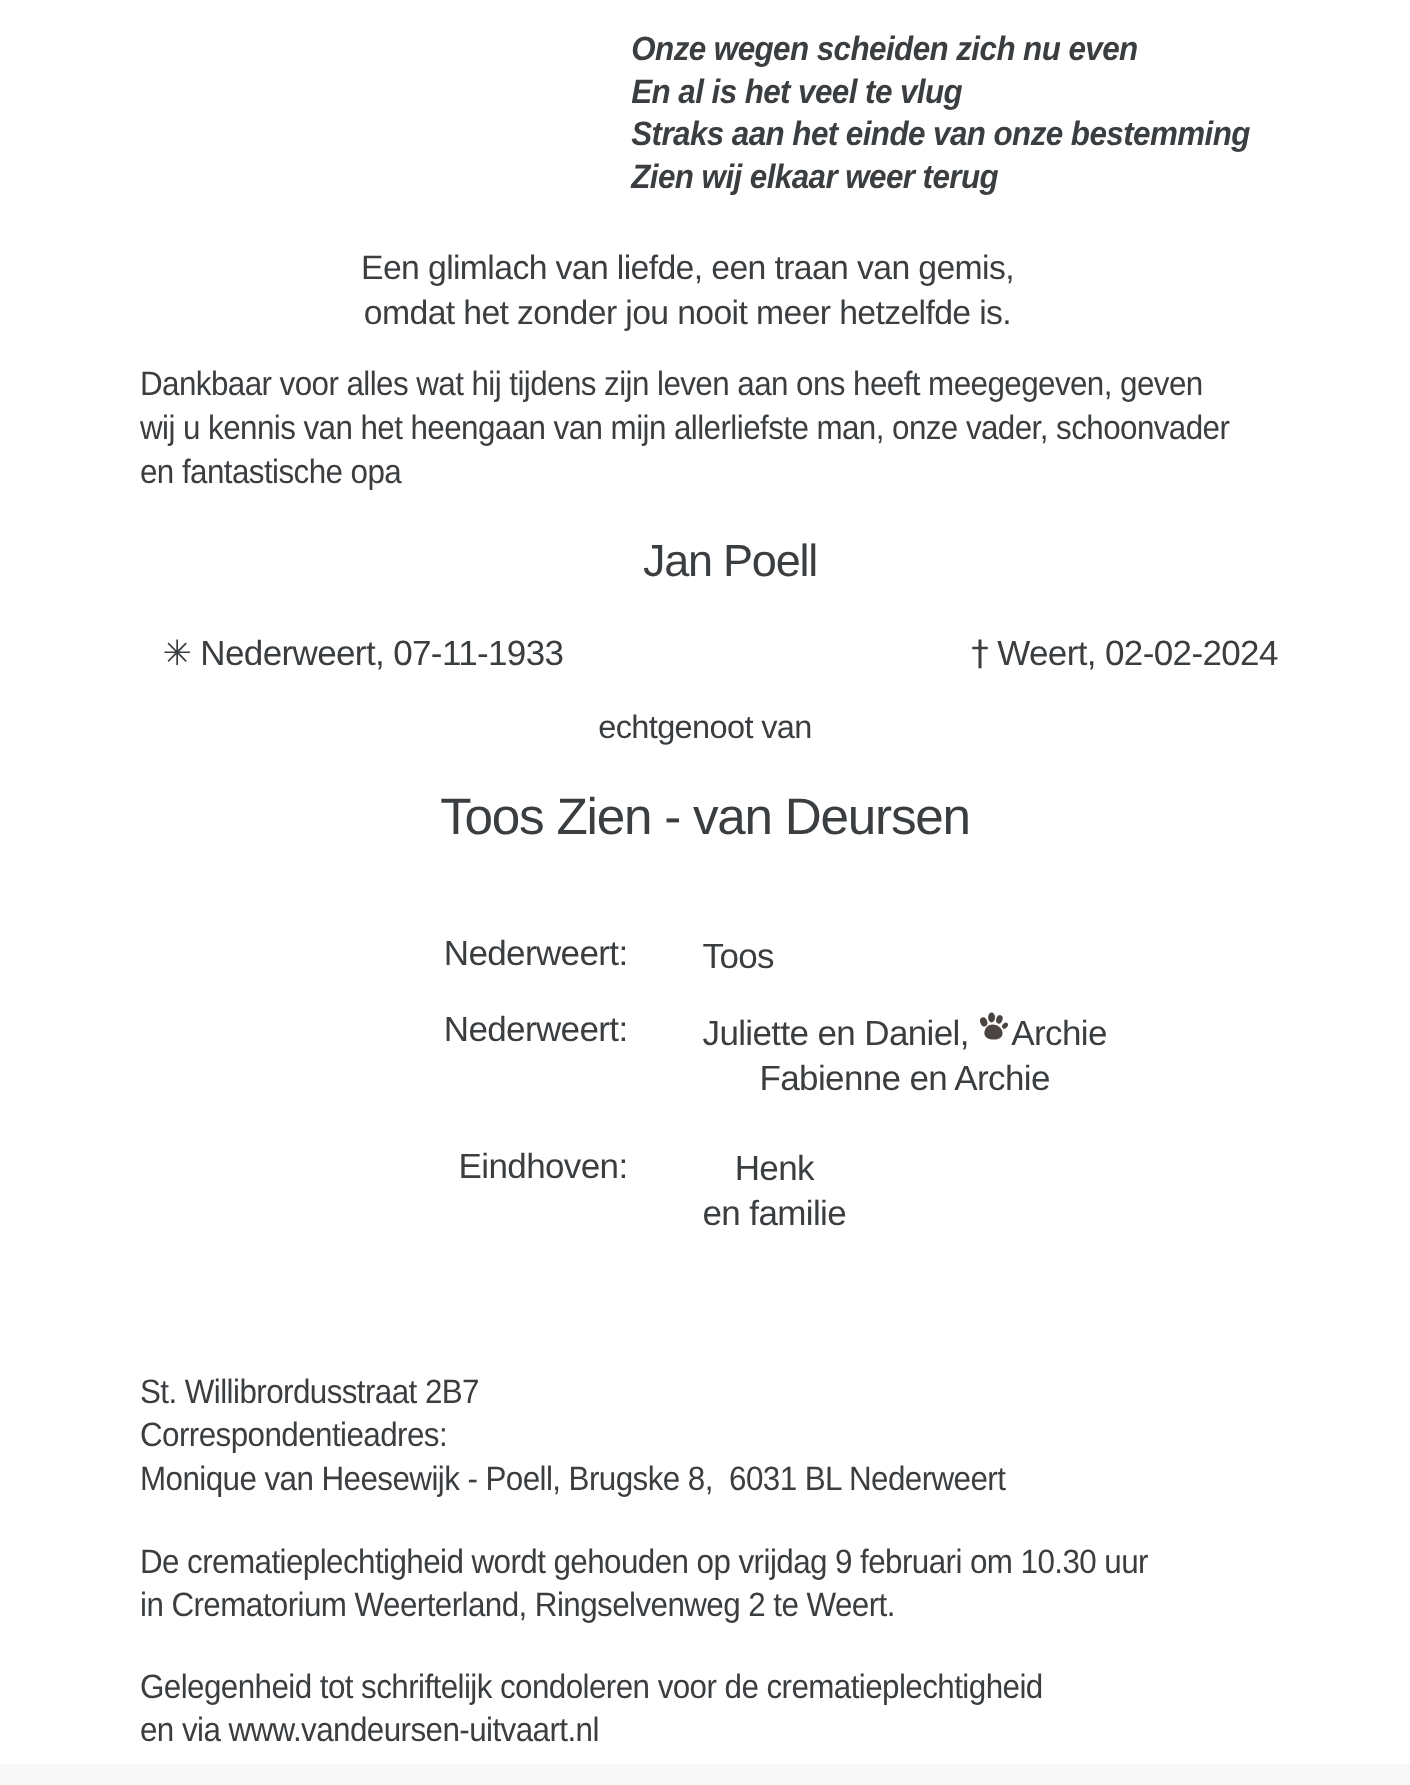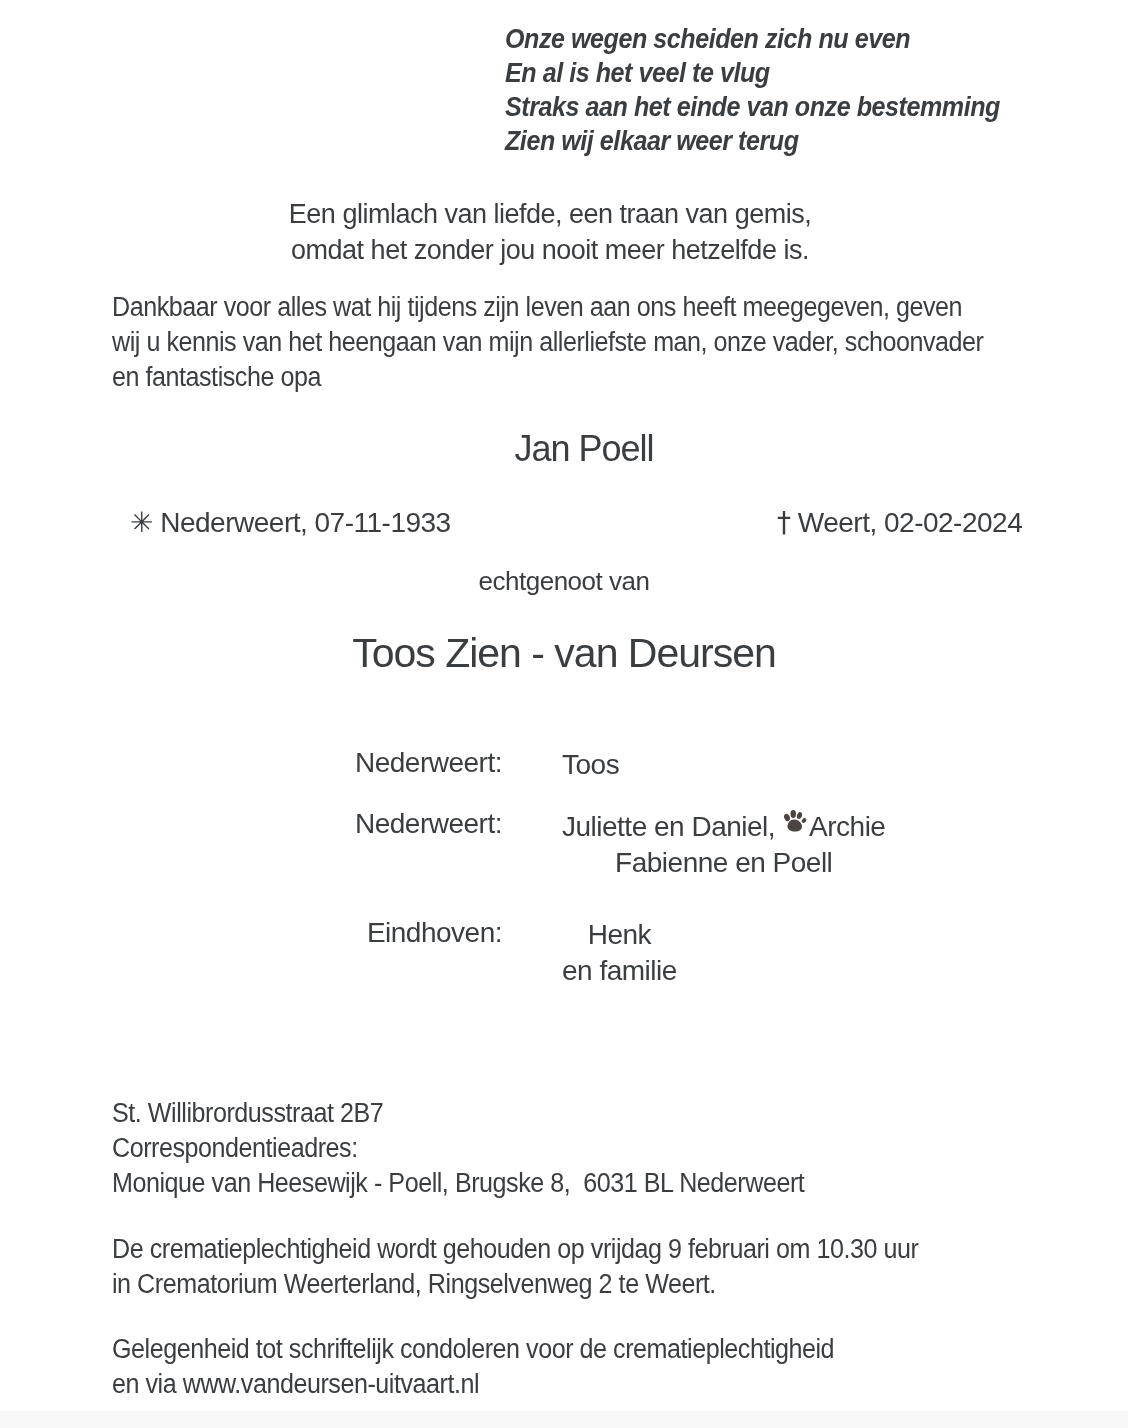--- a/index.html
+++ b/index.html
@@ -175,21 +175,21 @@
   <span class="names">
     <div class="line"><span>Juliette en Daniel,</span><svg class="paw" viewBox="0 0 100 100" aria-hidden="true">
           <g fill="#4b4440">
             <ellipse cx="20" cy="38" rx="11" ry="15" transform="rotate(-22 20 38)"></ellipse>
             <ellipse cx="45" cy="24" rx="11" ry="16"></ellipse>
             <ellipse cx="70" cy="30" rx="10" ry="14" transform="rotate(18 70 30)"></ellipse>
             <ellipse cx="88" cy="50" rx="8" ry="11" transform="rotate(40 88 50)"></ellipse>
             <path d="M48 46 C66 46 80 60 80 74 C80 88 68 94 52 94 C36 94 22 88 22 74 C22 60 32 46 48 46 Z"></path>
           </g>
         </svg><span>Archie</span></div>
-    <div class="line">Fabienne en Poell</div>
+    <div class="line">Fabienne en Archie</div>
   </span>
 </div>
 
 <div class="abs family-row" style="top:917px">
   <span class="place">Eindhoven:</span>
   <span class="names">
     <div class="line">Henk</div>
     <div class="line">en familie</div>
   </span>
 </div>

